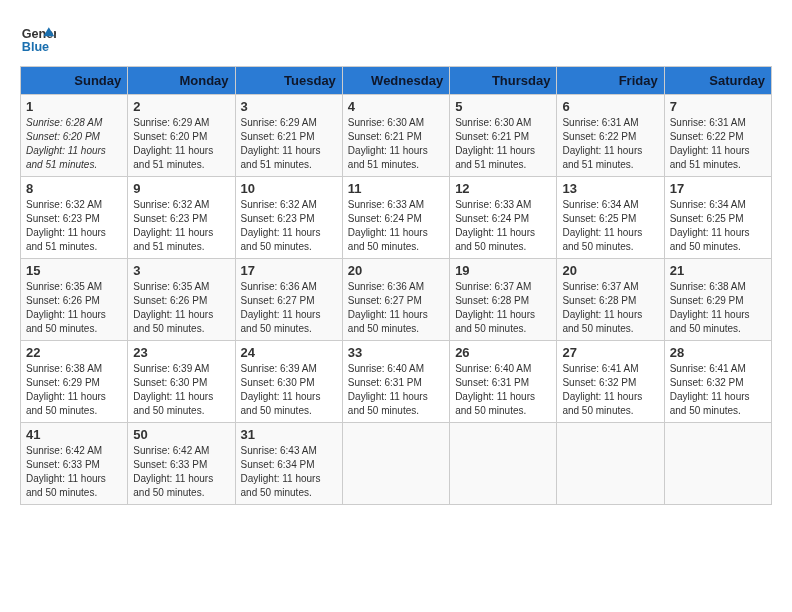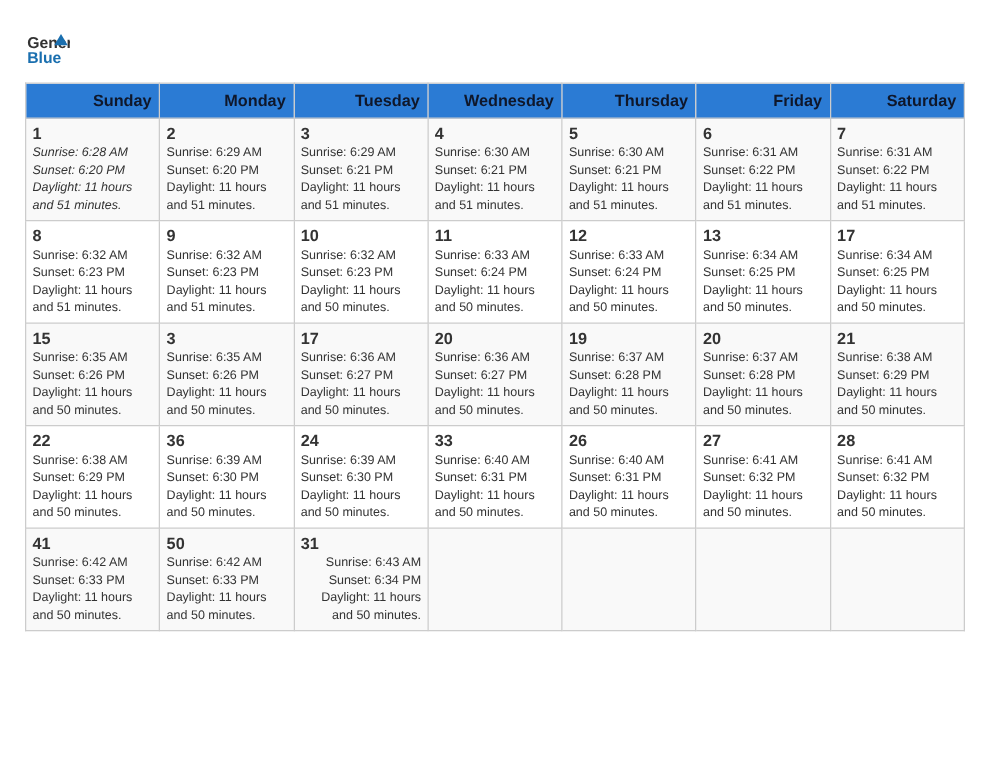--- a/index.html
+++ b/index.html
@@ -266,21 +266,21 @@
       </tr>
       <tr>
         <td>
           <span class="day-num">22</span>
           <div class="day-content" style="white-space: pre-line;">Sunrise: 6:38 AM
 Sunset: 6:29 PM
 Daylight: 11 hours
 and 50 minutes.</div>
         </td>
         <td>
-          <span class="day-num">36</span>
+          <span class="day-num">23</span>
           <div class="day-content" style="white-space: pre-line;">Sunrise: 6:39 AM
 Sunset: 6:30 PM
 Daylight: 11 hours
 and 50 minutes.</div>
         </td>
         <td>
           <span class="day-num">24</span>
           <div class="day-content" style="white-space: pre-line;">Sunrise: 6:39 AM
 Sunset: 6:30 PM
 Daylight: 11 hours
@@ -325,21 +325,21 @@
         </td>
         <td>
           <span class="day-num">50</span>
           <div class="day-content" style="white-space: pre-line;">Sunrise: 6:42 AM
 Sunset: 6:33 PM
 Daylight: 11 hours
 and 50 minutes.</div>
         </td>
         <td>
           <span class="day-num">31</span>
-          <div class="day-content" style="white-space: pre-line; text-align: right;">Sunrise: 6:43 AM
+          <div class="day-content" style="white-space: pre-line;">Sunrise: 6:43 AM
 Sunset: 6:34 PM
 Daylight: 11 hours
 and 50 minutes.</div>
         </td>
         <td class="empty-cell"></td>
         <td class="empty-cell"></td>
         <td class="empty-cell"></td>
         <td class="empty-cell"></td>
       </tr>
     </tbody>

